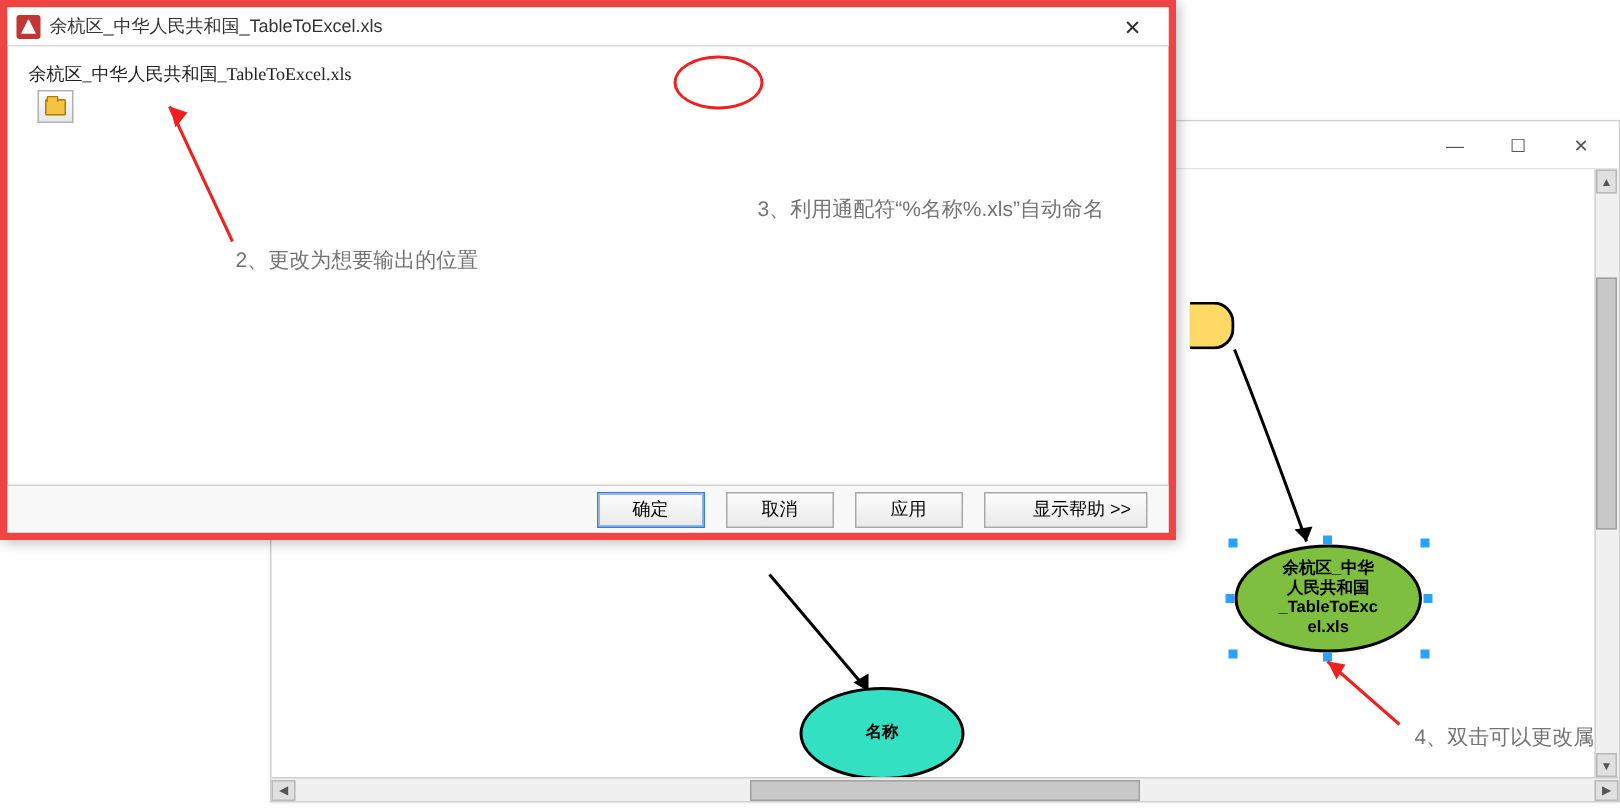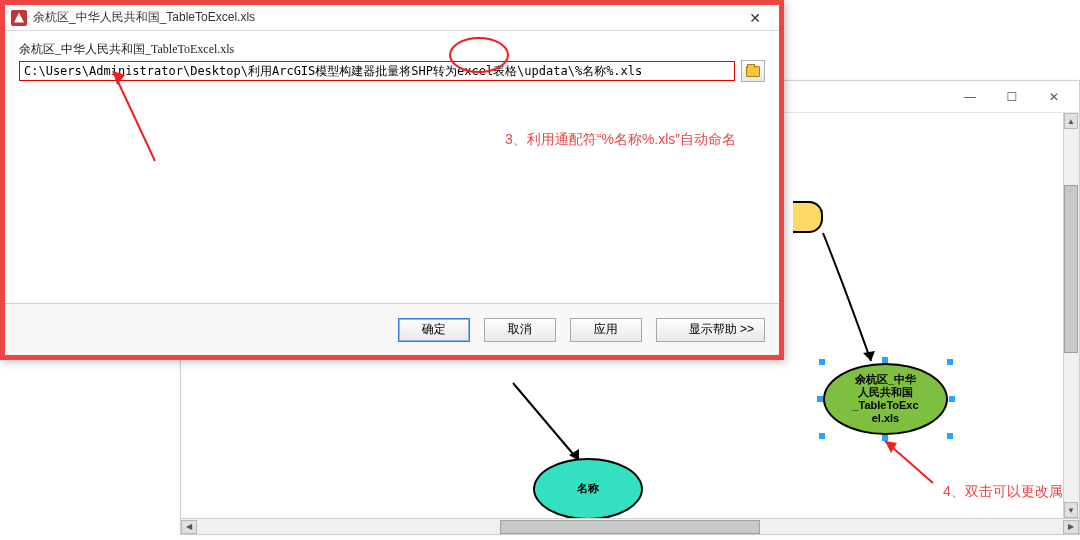--- a/index.html
+++ b/index.html
@@ -121,21 +121,21 @@
   }
 
   .sel-handle {
     position: absolute;
     width: 6px; height: 6px;
     background: #2aa3ff;
   }
 
   .annotation {
     position: absolute;
-    color: #ef4444;
+    color: #737373;
     font-size: 14px;
   }
 
   
   .dialog {
     position: absolute;
     left: 0; top: 0;
     width: 784px; height: 360px;
     background: #fff;
     border: 5px solid #ef4444;
@@ -225,21 +225,21 @@
     background: transparent;
   }
 
   
   .red-arrow-svg {
     position: absolute;
     pointer-events: none;
   }
 
   .dlg-footer {
-    height: 52px;
+    height: 32px;
     border-top: 1px solid #d0d0d0;
     display: flex;
     align-items: center;
     justify-content: flex-end;
     gap: 14px;
     padding: 0 14px;
     background: #f8f8f8;
   }
   .dlg-btn {
     min-width: 72px;
@@ -327,32 +327,32 @@
 <div class="dialog">
   <div class="dlg-titlebar">
     <div class="dlg-icon"></div>
     <div class="dlg-title">余杭区_中华人民共和国_TableToExcel.xls</div>
     <div class="dlg-close">✕</div>
   </div>
 
   <div class="dlg-body">
     <div class="field-label">余杭区_中华人民共和国_TableToExcel.xls</div>
     <div class="path-row">
-      <input class="path-input" value="C:\Users\Administrator\Desktop\利用ArcGIS模型构建器批量将SHP转为excel表格\updata\%名称%.xls" style="">
       <div class="browse-btn">
         <div class="folder-icon"></div>
       </div>
     </div>
 
     <div class="red-circle" style="left:444px;top:6px;width:60px;height:36px"></div>
 
     <svg class="red-arrow-svg" style="left:90px;top:30px;width:80px;height:110px">
       <line x1="60" y1="100" x2="18" y2="10" stroke="#f02020" stroke-width="2"></line>
       <polygon points="18,10 30,14 22,24" fill="#f02020"></polygon>
     </svg>
+    <div class="annotation" style="left:152px;top:134px">2、更改为想要输出的位置</div>
 
     <div class="annotation" style="left:500px;top:100px">3、利用通配符“%名称%.xls”自动命名</div>
   </div>
 
   <div class="dlg-footer">
     <div class="dlg-btn primary">确定</div>
     <div class="dlg-btn">取消</div>
     <div class="dlg-btn">应用</div>
     <div class="dlg-btn help">显示帮助 &gt;&gt;</div>
   </div>

